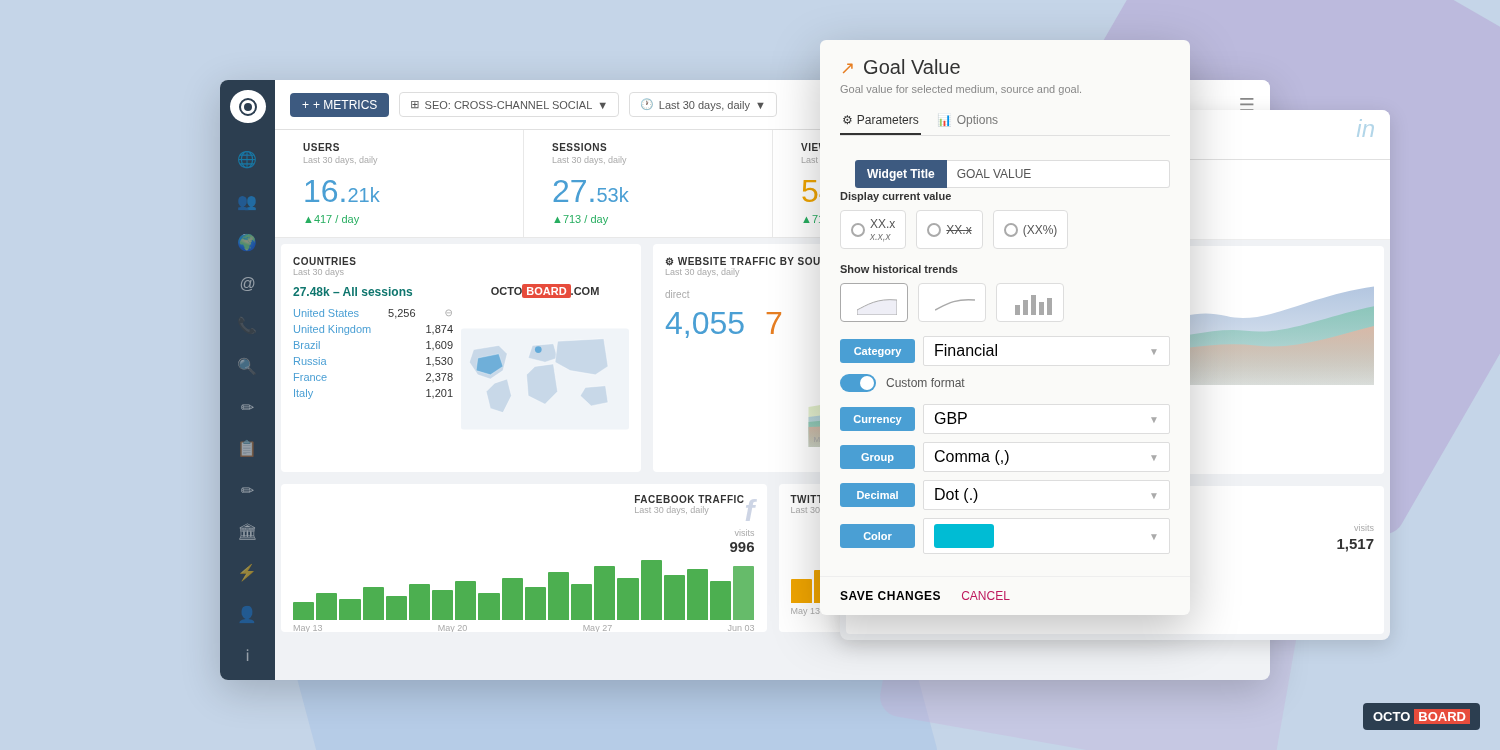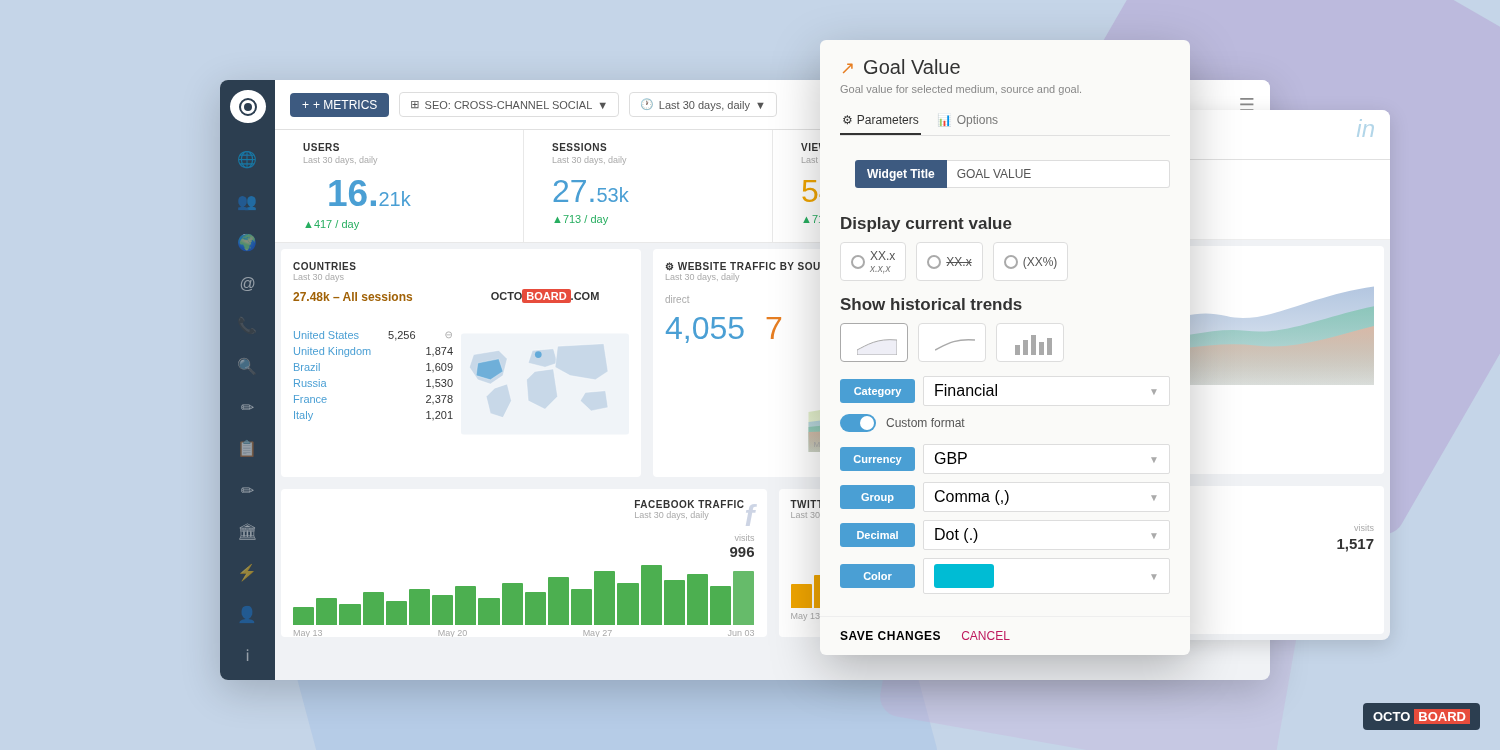--- a/index.html
+++ b/index.html
@@ -208,22 +208,22 @@
       flex: 0 0 360px;
       background: white;
       margin: 6px;
       border-radius: 4px;
       padding: 12px;
       overflow: hidden;
     }
     .country-total {
       font-size: 12px;
       font-weight: 600;
-      color: #a16207;
-      margin-bottom: 23px;
+      color: #0f766e;
+      margin-bottom: 6px;
     }
     .country-row {
       display: flex;
       justify-content: space-between;
       font-size: 11px;
       color: #555;
       padding: 2px 0;
     }
     .country-name { color: #4a9fd4; }
     .country-val { color: #333; }
@@ -348,21 +348,21 @@
     }
 
     .goal-panel-body {
       padding: 14px 20px;
     }
 
     
     .wt-row {
       display: flex;
       gap: 0;
-      margin-bottom: 26px;
+      margin-bottom: 2px;
       padding-left: 15px;
     }
     .wt-btn {
       padding: 6px 12px;
       font-size: 12px;
       font-weight: 600;
       background: #3d5a80;
       color: white;
       border: none;
       cursor: pointer;
@@ -373,21 +373,21 @@
       border: 1px solid #ddd;
       border-left: none;
       padding: 6px 10px;
       font-size: 12px;
       color: #555;
       border-radius: 0 3px 3px 0;
       background: white;
     }
 
     .section-label {
-      font-size: 17px;
+      font-size: 11px;
       font-weight: 600;
       color: #333;
       margin-bottom: 8px;
     }
 
     
     .radio-group {
       display: flex;
       gap: 10px;
       margin-bottom: 14px;
@@ -636,21 +636,21 @@
         <span>▼</span>
       </div>
       <div class="topbar-menu">☰</div>
     </div>
 
     <div class="metrics-row">
       <div class="metric-card">
         <div class="metric-label">USERS</div>
         <div class="metric-sublabel">Last 30 days, daily</div>
         <div class="metric-value">
-          <span style="font-size:37px;font-weight:700;margin-left:24px;">16.</span><span style="font-size:20px;">21k</span>
+          <span style="font-size:32px;font-weight:400;">16.</span><span style="font-size:20px;">21k</span>
         </div>
         <div class="metric-change">▲417 / day</div>
       </div>
       <div class="metric-card">
         <div class="metric-label">SESSIONS</div>
         <div class="metric-sublabel">Last 30 days, daily</div>
         <div class="metric-value">
           <span style="font-size:32px;font-weight:300;">27.</span><span style="font-size:20px;">53k</span>
         </div>
         <div class="metric-change">▲713 / day</div>

